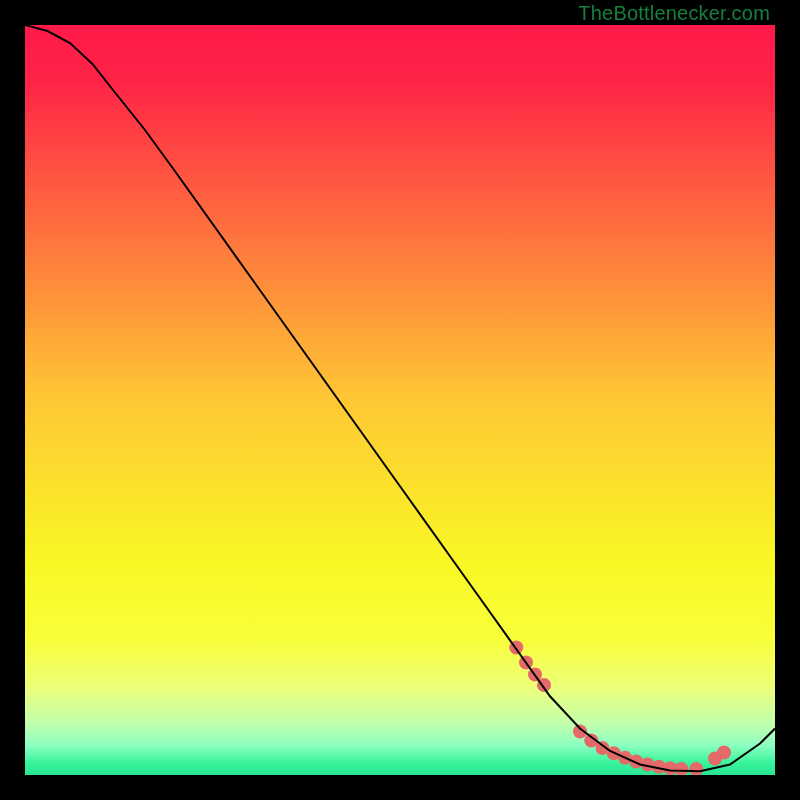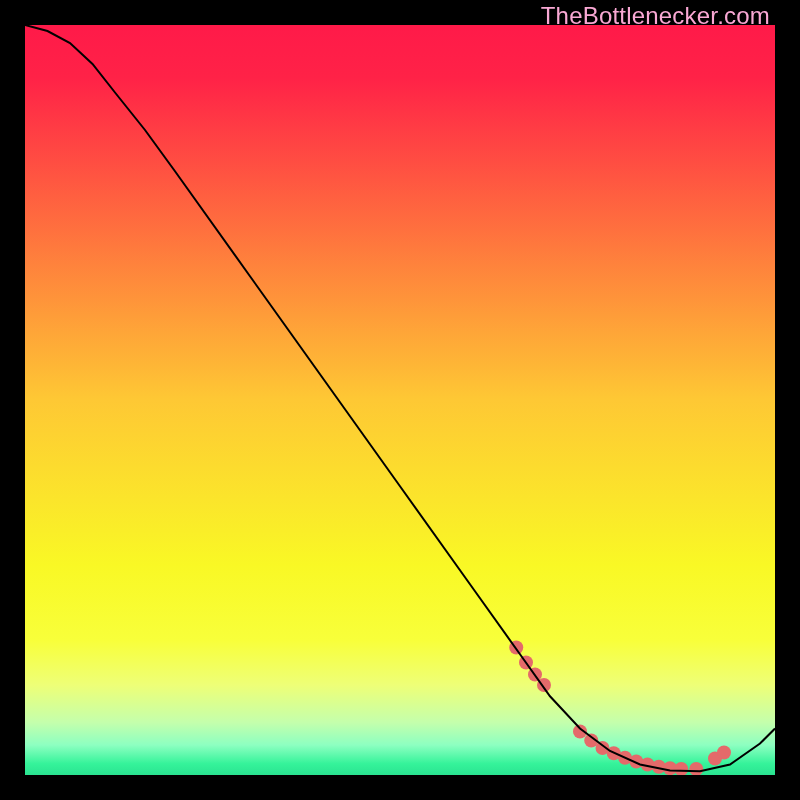--- a/index.html
+++ b/index.html
@@ -23,22 +23,22 @@
     position: absolute;
     left: 0;
     top: 0;
     width: 750px;
     height: 750px;
   }
   .watermark {
     position: absolute;
     top: 2px;
     right: 30px;
-    color: #f9a8d4;
-    font-size: 24px;
+    color: #15803d;
+    font-size: 20px;
     font-weight: 500;
     letter-spacing: 0.2px;
   }
 </style>
 </head>
 <body>
 
 <div class="frame">
   <svg class="plot" viewBox="0 0 750 750">
     <defs>

